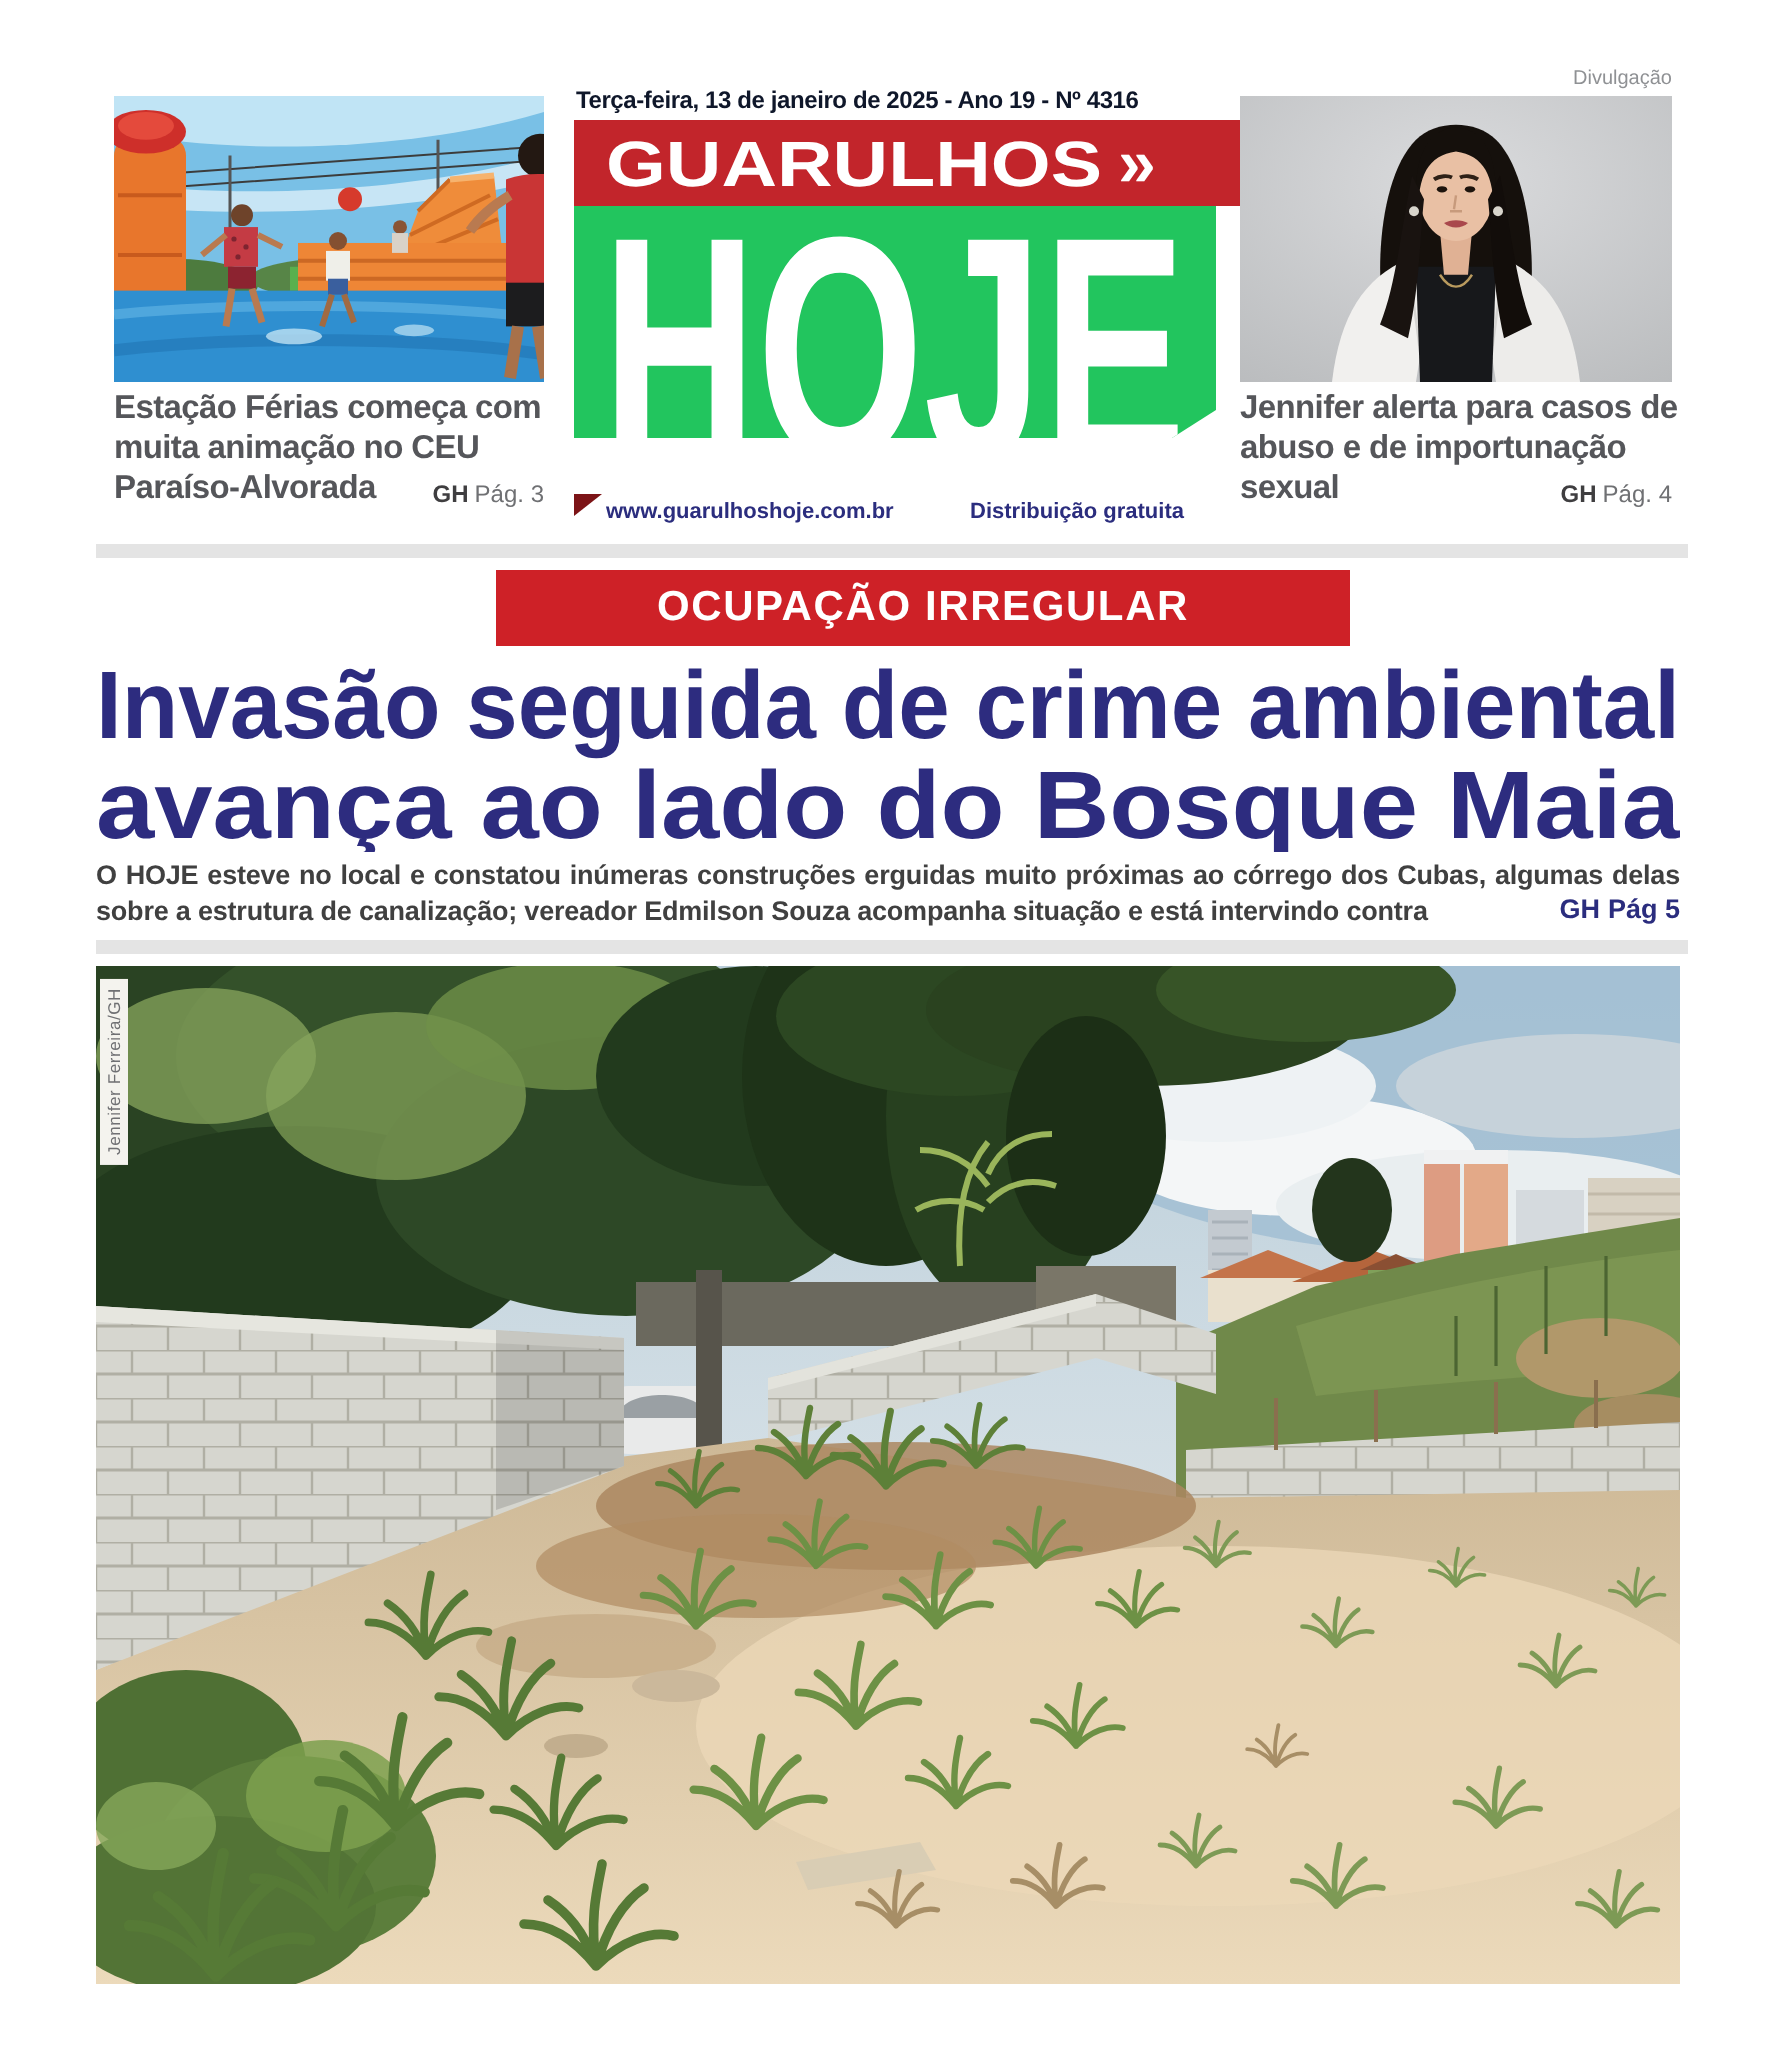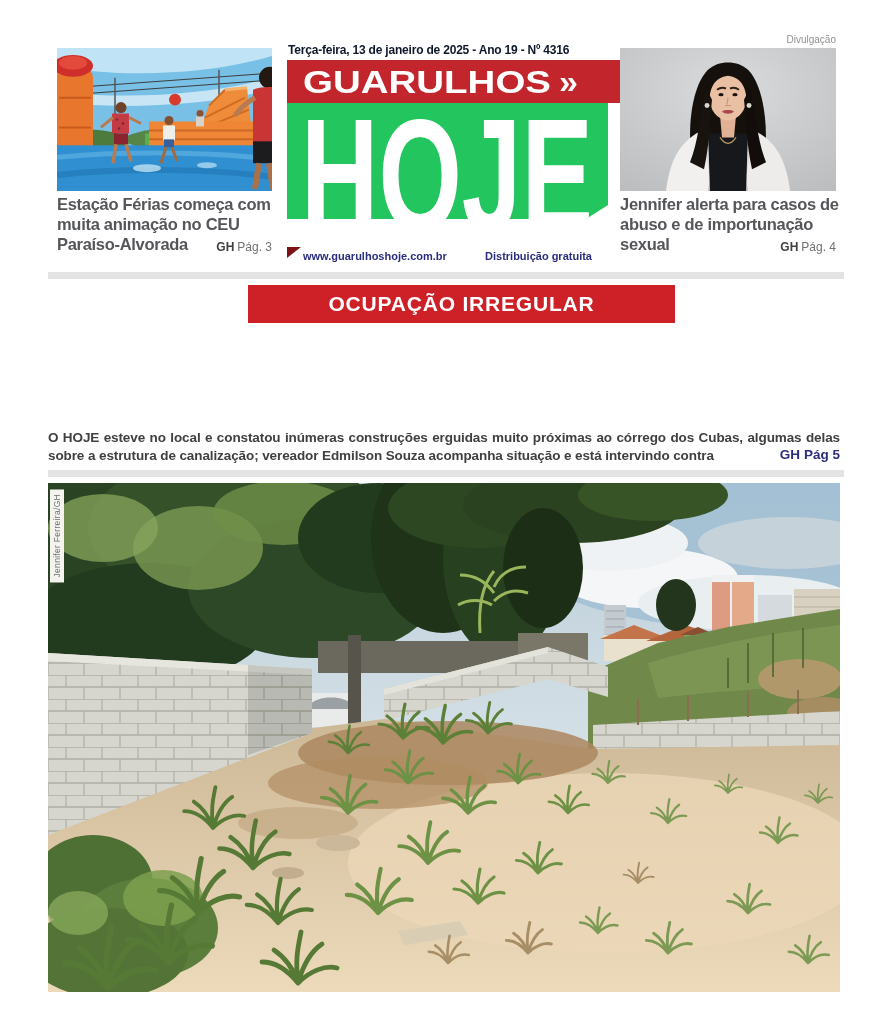--- a/index.html
+++ b/index.html
@@ -187,20 +187,26 @@
 
   <h2 class="story-headline headline-right">Jennifer alerta para casos de abuso e de importunação sexual</h2>
   <div class="pageref pageref-right">
     <span class="brand">GH</span><span>Pág. 4</span>
   </div>
 
   <div class="rule rule-1"></div>
 
   <div class="kicker">OCUPAÇÃO IRREGULAR</div>
 
+  <div class="main-headline">
+    <svg viewBox="0 0 792 102" width="792" height="102">
+      <text x="0" y="45" font-size="48" font-weight="bold" fill="#2d2c7f" textLength="792" lengthAdjust="spacingAndGlyphs">Invasão seguida de crime ambiental</text>
+      <text x="0" y="95" font-size="48" font-weight="bold" fill="#2d2c7f" textLength="792" lengthAdjust="spacingAndGlyphs">avança ao lado do Bosque Maia</text>
+    </svg>
+  </div>
 
   <p class="deck">O HOJE esteve no local e constatou inúmeras construções erguidas muito próximas ao córrego dos Cubas, algumas delas sobre a estrutura de canalização; vereador Edmilson Souza acompanha situação e está intervindo contra</p>
   <div class="deck-ref">
     <span class="brand">GH</span><span>Pág 5</span>
   </div>
 
   <div class="rule rule-2"></div>
 
   <div class="main-photo">
     <svg viewBox="0 0 792 509" preserveAspectRatio="none">

